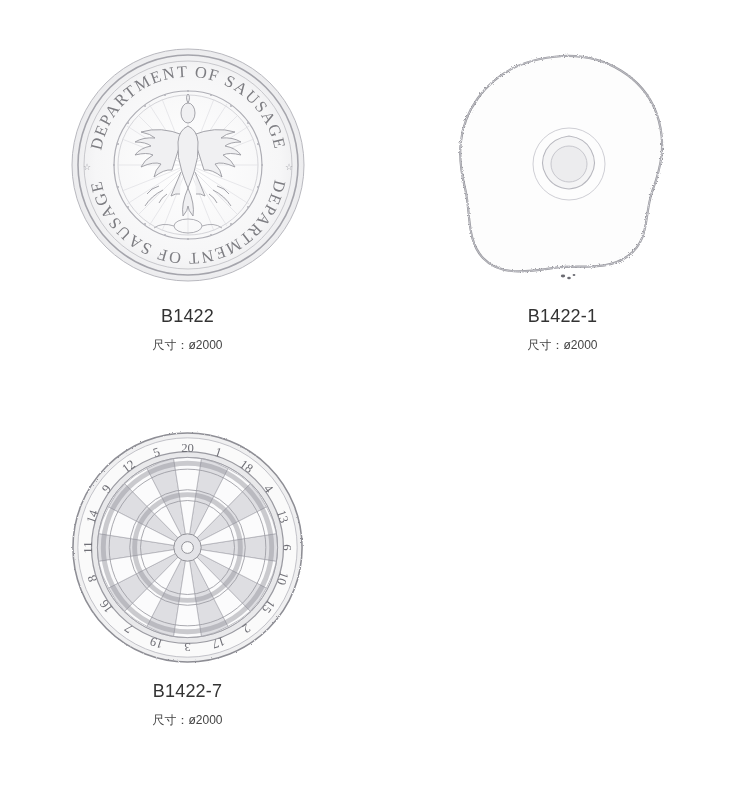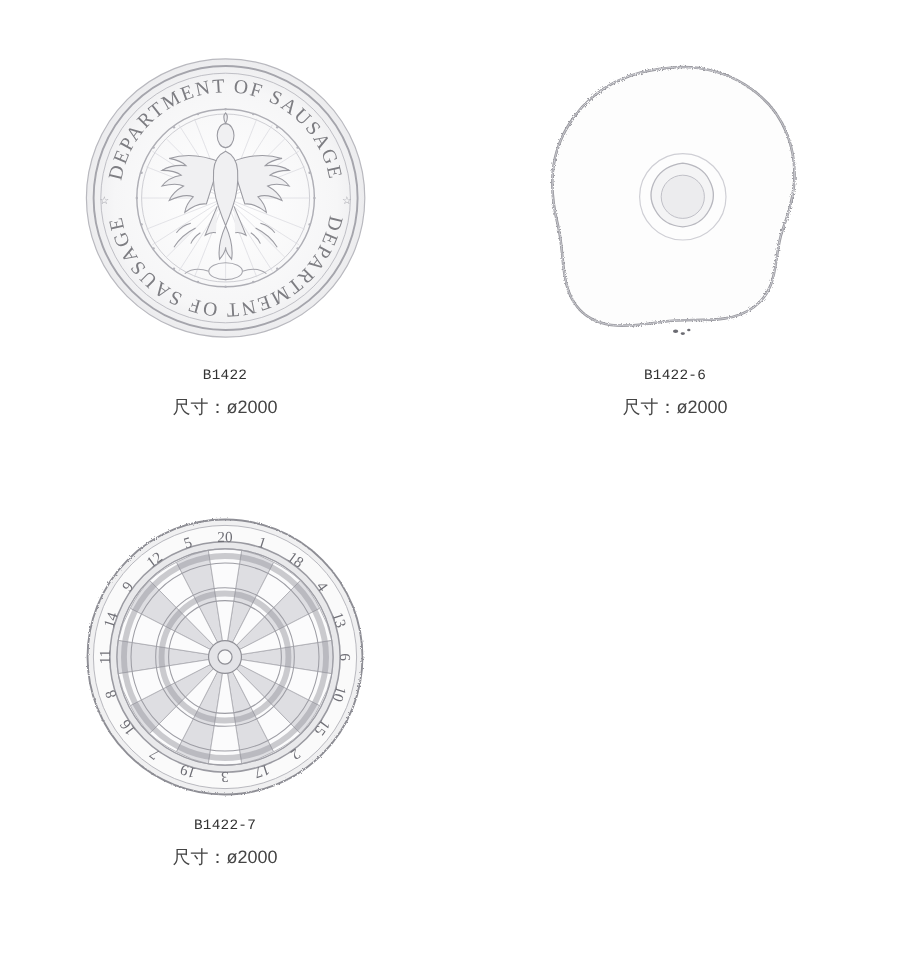--- a/index.html
+++ b/index.html
@@ -39,28 +39,27 @@
     height: 250px;
     position: relative;
   }
   .art-box-2 {
     width: 235px;
     height: 235px;
     position: relative;
   }
   .caption-code {
     margin-top: 16px;
-    font-size: 12px;
+    font-size: 18px;
     color: #333;
     letter-spacing: 0.2px;
-    font-family: Liberation Mono, monospace;
   }
   .caption-size {
     margin-top: 10px;
-    font-size: 15px;
+    font-size: 12px;
     color: #444;
     text-align: left;
   }
   svg { display: block; }
   .rugtext {
     font-family: "Liberation Serif", serif;
     fill: #7d7d82;
   }
 </style>
 </head>
@@ -198,21 +197,21 @@
           <path d="M131 96 q16 2 22 14 q7 13 0 25 q-7 13 -22 14 q-16 -1 -23 -14 q-7 -12 0 -25 q7 -12 23 -14z" fill="#f4f4f5" stroke="#b8b8bf" stroke-width="1.1"></path>
           <circle cx="131" cy="124" r="18" fill="#ececee" stroke="#bdbdc4" stroke-width="0.8"></circle>
 
           <g fill="#6b6b72">
             <ellipse cx="125" cy="236" rx="2.2" ry="1.4"></ellipse>
             <ellipse cx="131" cy="238" rx="1.8" ry="1.2"></ellipse>
             <ellipse cx="136" cy="235" rx="1.4" ry="1"></ellipse>
           </g>
         </svg>
       </div>
-      <div class="caption-code">B1422-6</div>
+      <div class="caption-code">B1422-1</div>
       <div class="caption-size">尺寸：ø2000</div>
     </div>
 
     <div class="product-cell cell-row2">
       <div class="art-box-2">
         <svg viewBox="0 0 240 240" width="235" height="235" aria-hidden="true">
           <defs>
             <filter id="fuzz">
               <feTurbulence type="fractalNoise" baseFrequency="0.85" numOctaves="3" result="nn"></feTurbulence>
               <feDisplacementMap in="SourceGraphic" in2="nn" scale="2.2"></feDisplacementMap>

